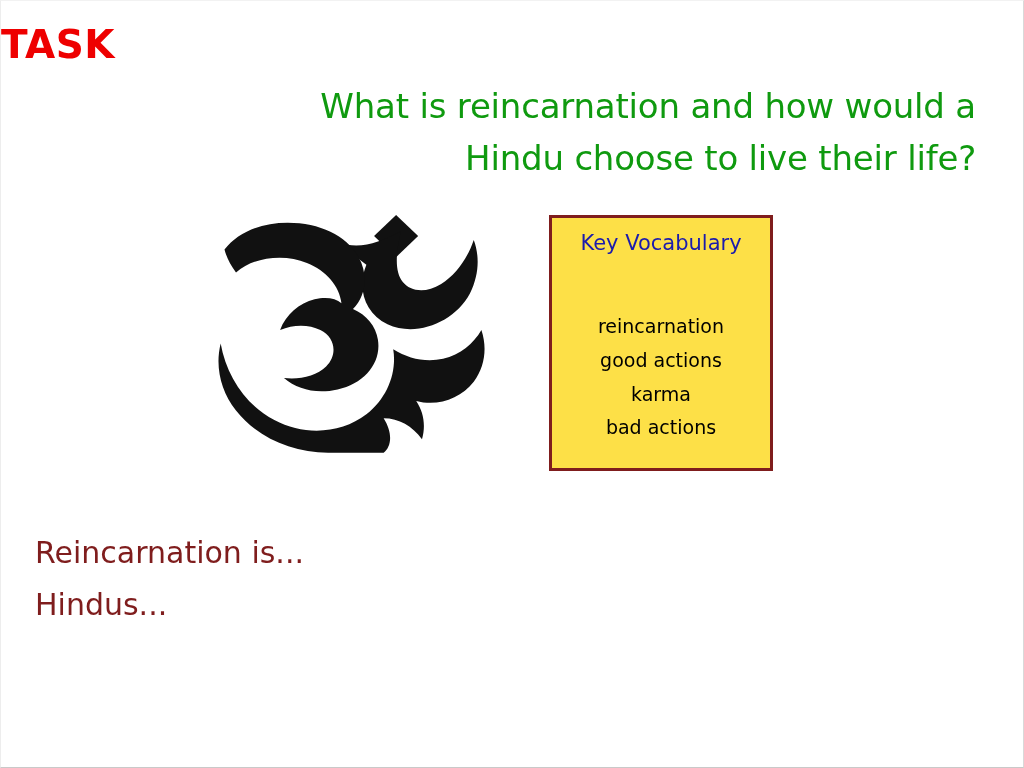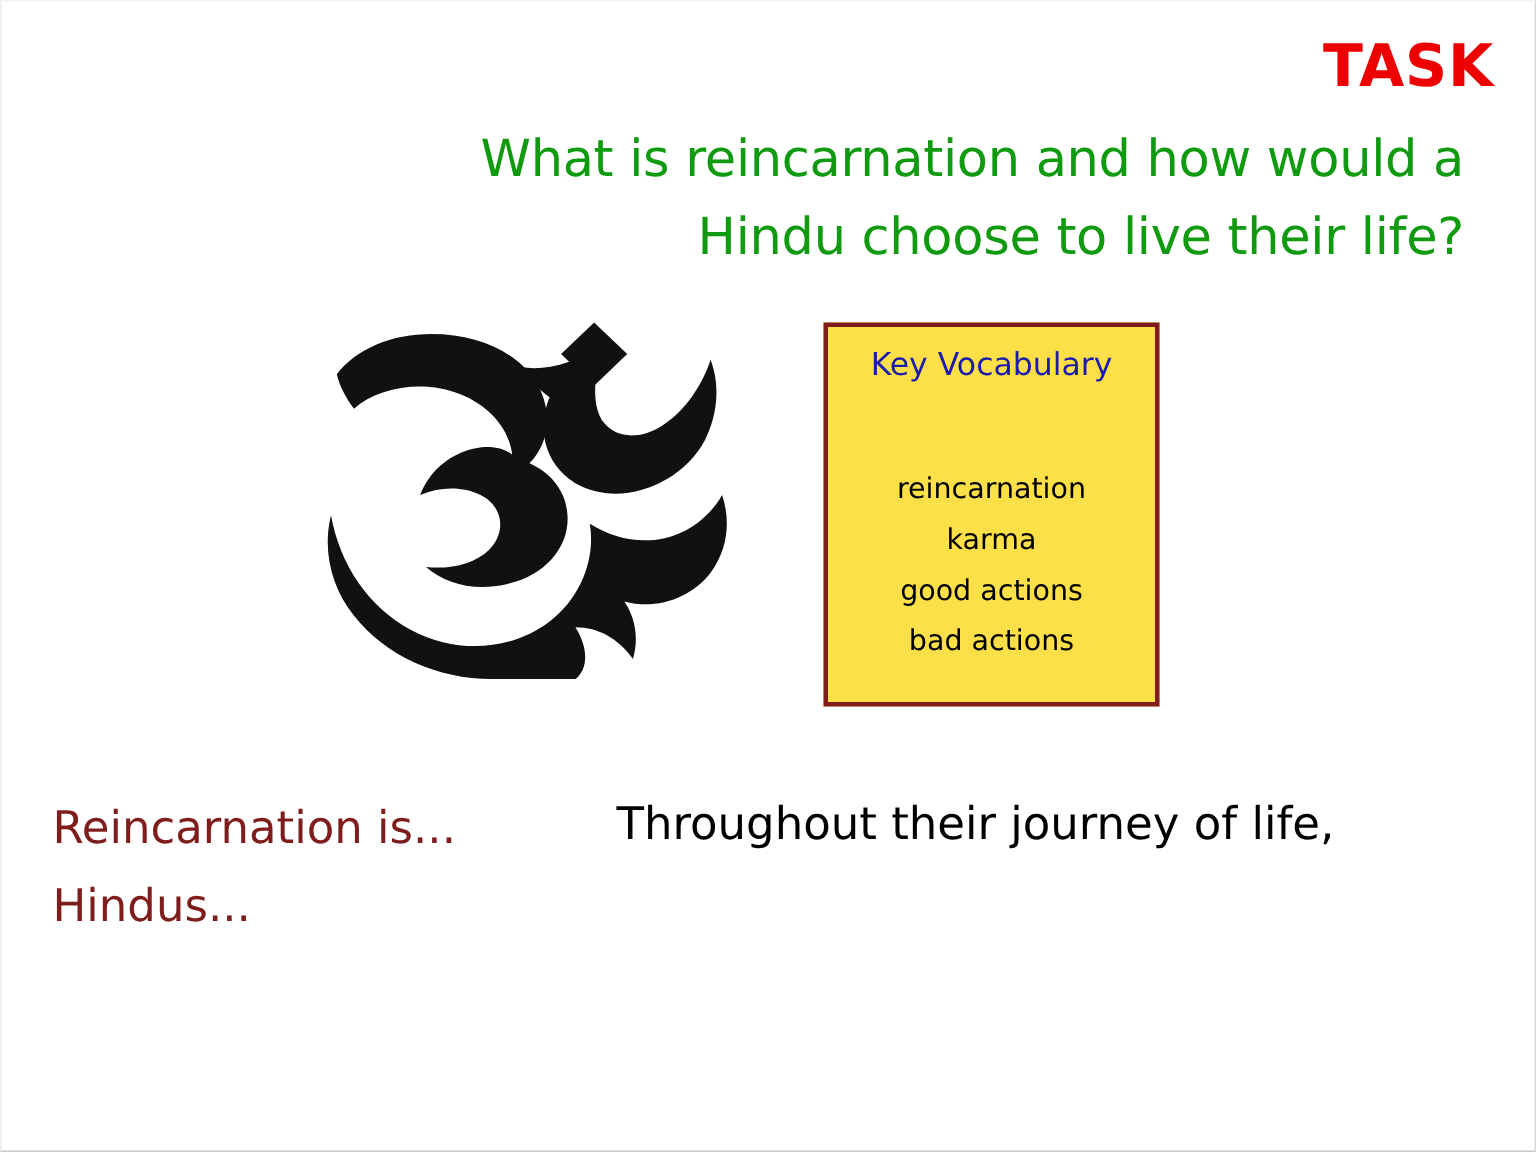--- a/index.html
+++ b/index.html
@@ -23,21 +23,21 @@
     border-left: 1px solid #ededed;
     border-top: 1px solid #f2f2f2;
   }
 
   
   .slide-title {
     position: absolute;
     left: 0;
     top: 24px;
     width: 995px;
-    text-align: right;
+    text-align: left;
     color: #ee0000;
     font-family: "DejaVu Sans", sans-serif;
     font-weight: bold;
     font-size: 39px;
     letter-spacing: 0.5px;
     line-height: 1.0;
     white-space: nowrap;
   }
 
   
@@ -198,26 +198,25 @@
                  C 82 256 46 240 24 212
                  C 8 192 2 166 8 142 Z"></path>
       </g>
     </svg>
   </div>
 
   <div class="vocab-box">
     <div class="vocab-heading">Key Vocabulary</div>
     <div class="vocab-list">
       <span class="vocab-item">reincarnation</span>
+      <span class="vocab-item">good actions</span>
       <span class="vocab-item">karma</span>
-      <span class="vocab-item">good actions</span>
       <span class="vocab-item">bad actions</span>
     </div>
   </div>
 
   <div class="starter-left">
     <span class="sline">Reincarnation is...</span>
     <span class="sline">Hindus...</span>
   </div>
 
-  <div class="starter-right">Throughout their journey of life,</div>
 
 </div>
 
 </body></html>

